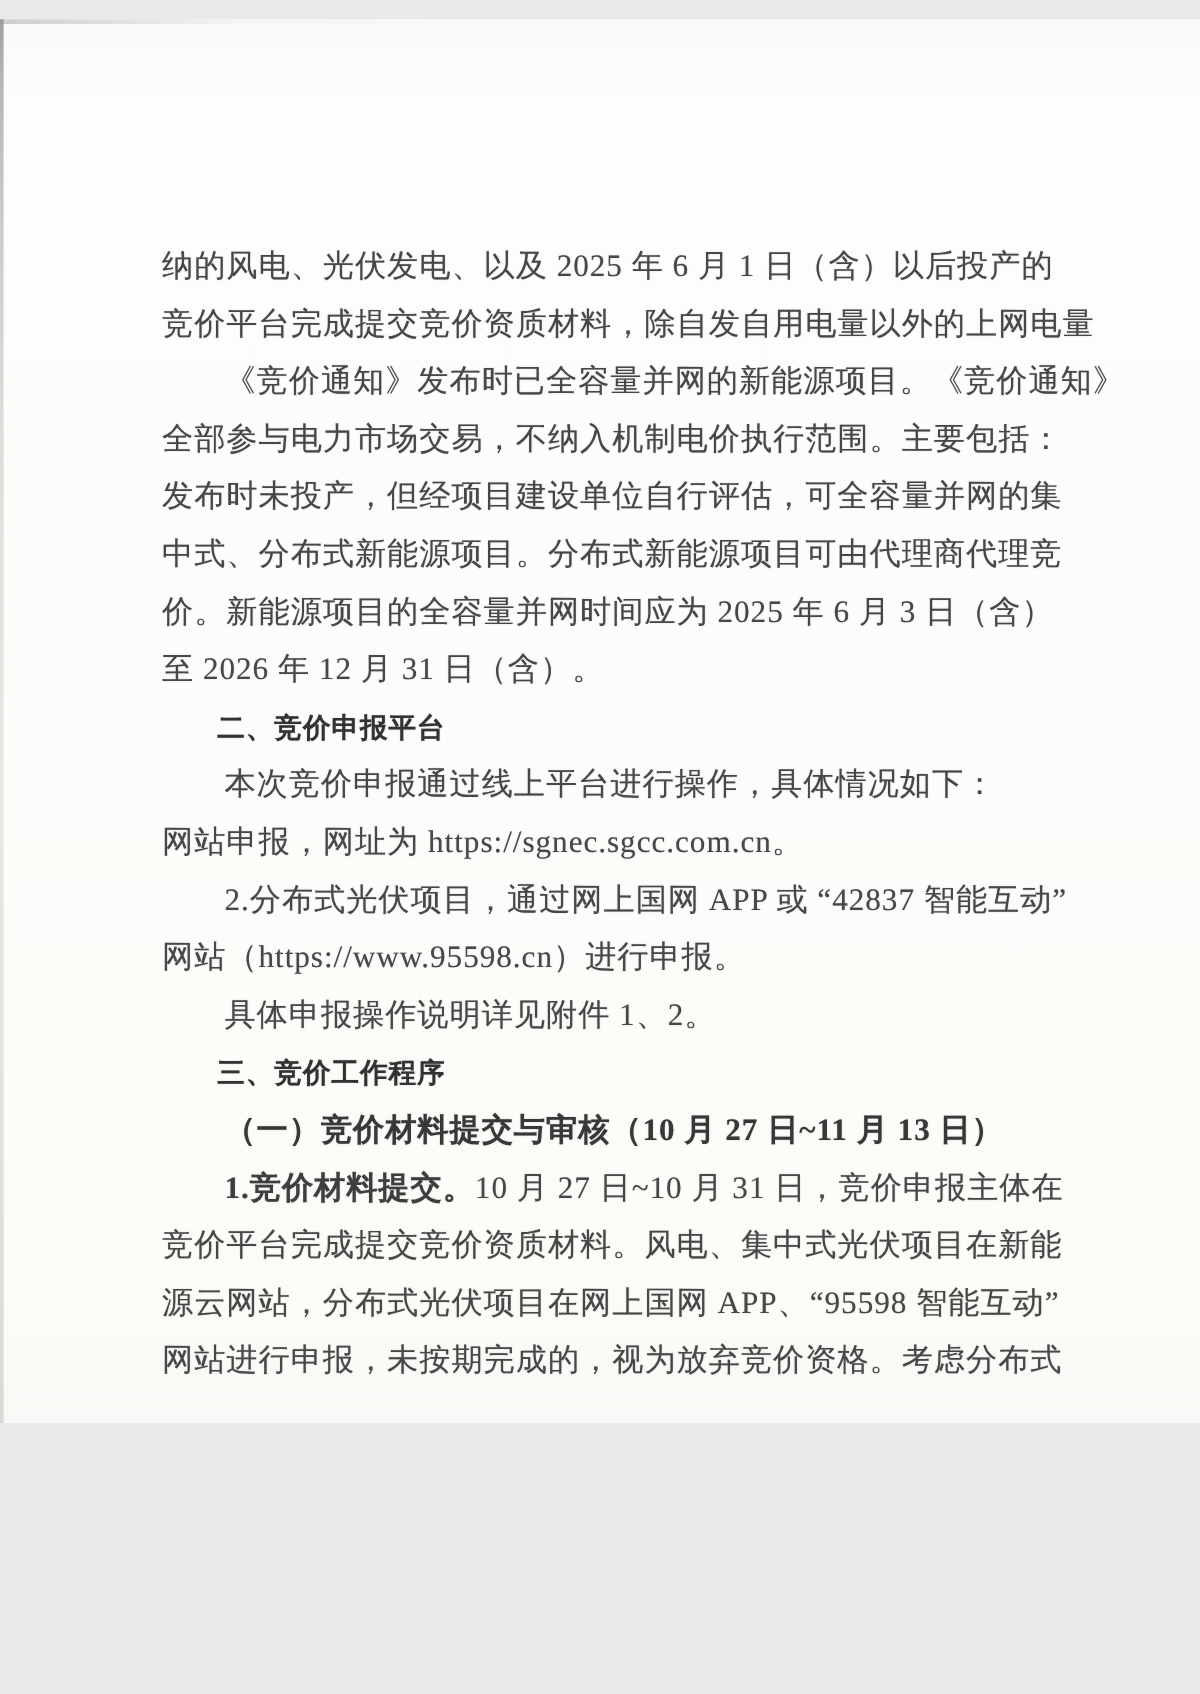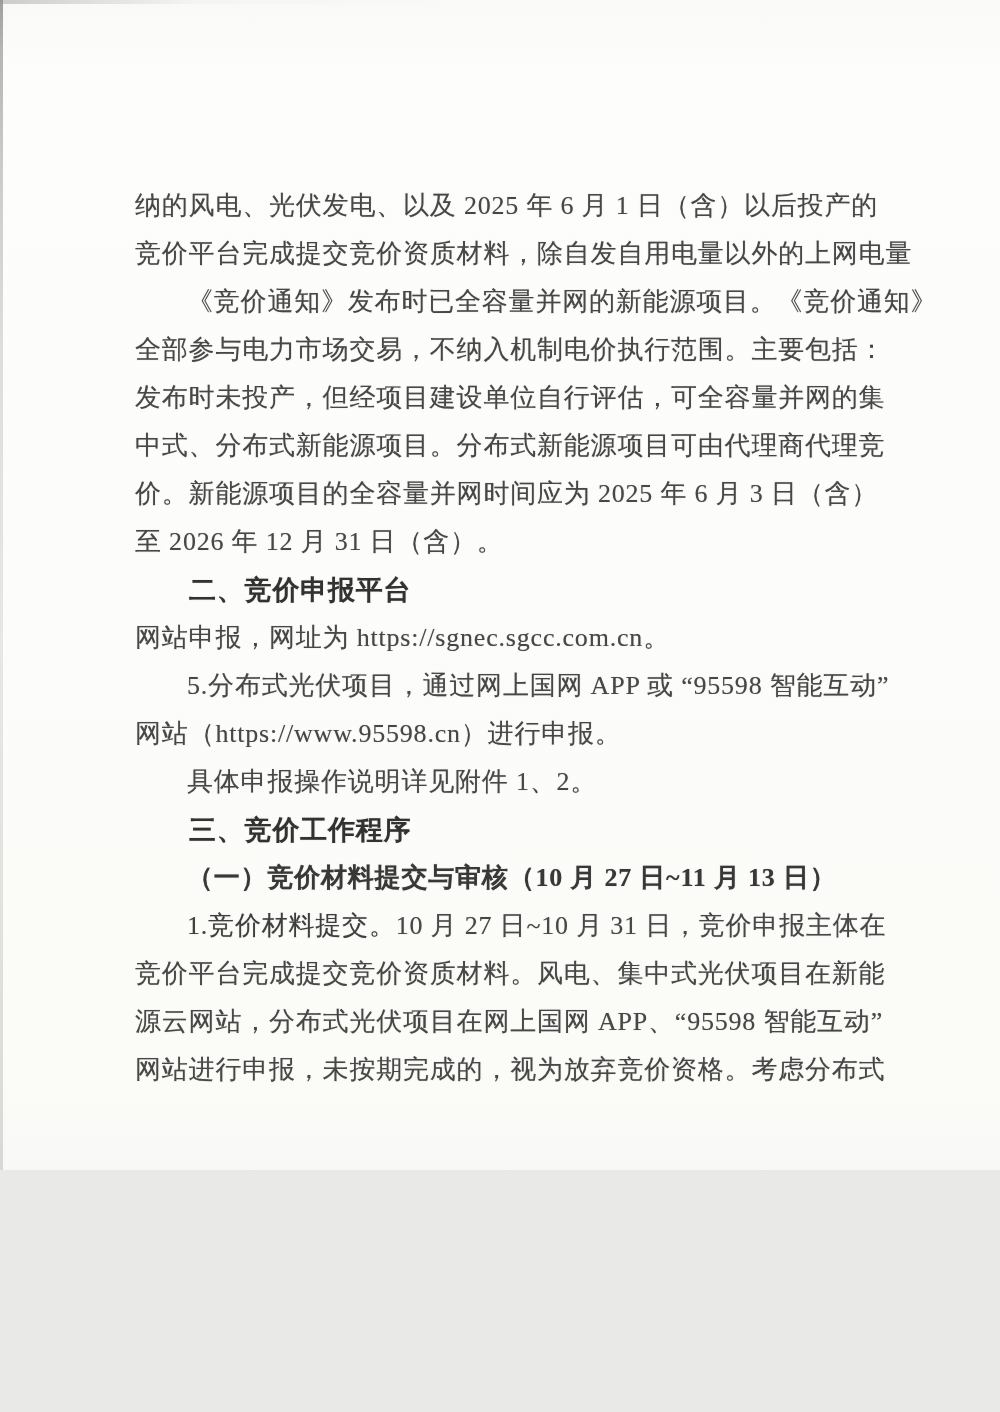--- a/index.html
+++ b/index.html
@@ -4,21 +4,21 @@
 <style>
   html, body {
     margin: 0;
     padding: 0;
     background: #e9e9e7;
   }
   .page {
     position: relative;
     width: 1000px;
     height: 1170px;
-    margin: 0 auto;
+    margin: 16px auto;
     background: linear-gradient(180deg, #f9f9f7 0%, #fdfdfb 6%, #fcfcfa 55%, #fbfbf8 92%, #f8f8f6 100%);
     overflow: hidden;
     font-family: "Liberation Serif", "DejaVu Serif", serif;
   }
   
   .scan-edge {
     position: absolute;
     left: 0;
     top: 0;
     width: 3px;
@@ -49,31 +49,31 @@
     font-size: 26px;
     letter-spacing: 0.8px;
     color: #474747;
     white-space: nowrap;
     text-shadow: 0 0 1px rgba(90,90,90,0.45);
   }
   .indent { text-indent: 2em; }
   .heading-hei {
     font-family: "Liberation Sans", "DejaVu Sans", sans-serif;
     font-weight: bold;
-    font-size: 27px;
+    font-size: 23px;
     color: #323232;
     text-shadow: 0 0 1px rgba(60,60,60,0.4);
   }
   .heading-kai {
     font-weight: bold;
     color: #383838;
     text-shadow: 0 0 1px rgba(60,60,60,0.45);
   }
   .lead {
-    font-weight: 400;
+    font-weight: 700;
     color: #3e3e3e;
   }
   .page-number {
     position: absolute;
     top: 1242px;
     left: 0;
     width: 100%;
     text-align: center;
     font-size: 22px;
     letter-spacing: 2px;
@@ -91,22 +91,23 @@
   <div class="content">
     <p class="ln">纳的风电、光伏发电、以及 2025 年 6 月 1 日（含）以后投产的</p>
     <p class="ln">竞价平台完成提交竞价资质材料，除自发自用电量以外的上网电量</p>
     <p class="ln indent">《竞价通知》发布时已全容量并网的新能源项目。《竞价通知》</p>
     <p class="ln">全部参与电力市场交易，不纳入机制电价执行范围。主要包括：</p>
     <p class="ln">发布时未投产，但经项目建设单位自行评估，可全容量并网的集</p>
     <p class="ln">中式、分布式新能源项目。分布式新能源项目可由代理商代理竞</p>
     <p class="ln">价。新能源项目的全容量并网时间应为 2025 年 6 月 3 日（含）</p>
     <p class="ln">至 2026 年 12 月 31 日（含）。</p>
     <p class="ln indent heading-hei">二、竞价申报平台</p>
+    <p class="ln indent">本次竞价申报通过线上平台进行操作，具体情况如下：</p>
     <p class="ln">网站申报，网址为 https://sgnec.sgcc.com.cn。</p>
-    <p class="ln indent">5.分布式光伏项目，通过网上国网 APP 或 “95598 智能互动”</p>
+    <p class="ln indent">2.分布式光伏项目，通过网上国网 APP 或 “42837 智能互动”</p>
     <p class="ln">网站（https://www.95598.cn）进行申报。</p>
     <p class="ln indent">具体申报操作说明详见附件 1、2。</p>
     <p class="ln indent heading-hei">三、竞价工作程序</p>
     <p class="ln indent heading-kai">（一）竞价材料提交与审核（10 月 27 日~11 月 13 日）</p>
     <p class="ln indent"><span class="lead">1.竞价材料提交。</span><span>10 月 27 日~10 月 31 日，竞价申报主体在</span></p>
     <p class="ln">竞价平台完成提交竞价资质材料。风电、集中式光伏项目在新能</p>
     <p class="ln">源云网站，分布式光伏项目在网上国网 APP、“95598 智能互动”</p>
     <p class="ln">网站进行申报，未按期完成的，视为放弃竞价资格。考虑分布式</p>
   </div>
 

